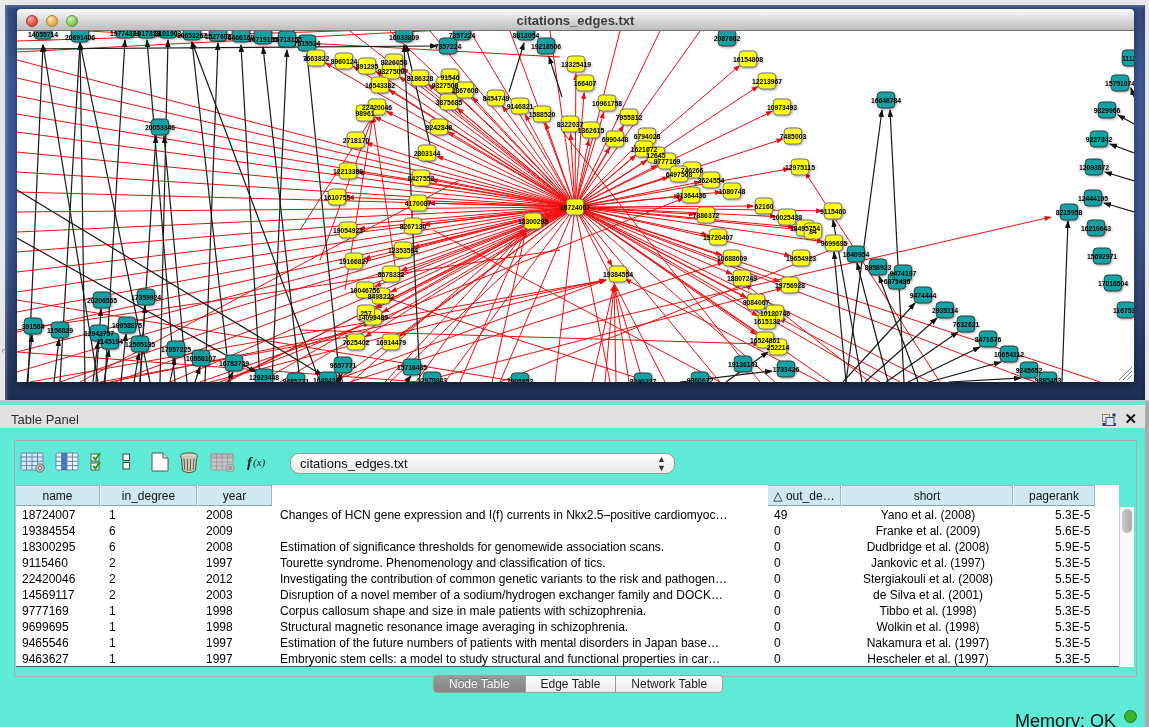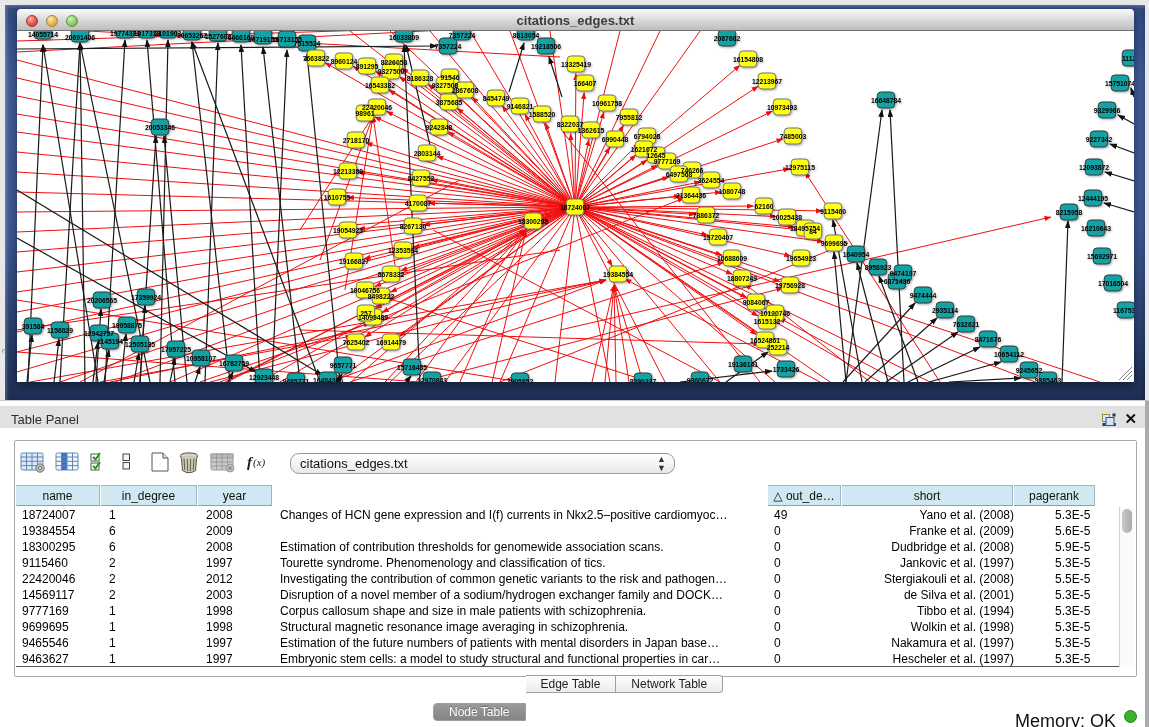--- a/index.html
+++ b/index.html
@@ -5,42 +5,42 @@
 #app { position:relative; width:1149px; height:727px; background:#e8e8e8; }
 #desk { position:absolute; left:5px; top:5px; width:1140px; height:395px; background:linear-gradient(#31497f 0%, #405c99 18%, #3e5a96 55%, #2b4170 82%, #1d2e55 100%); box-shadow:inset 2px 2px 3px rgba(255,255,255,0.22), inset -2px 0 3px rgba(0,0,0,0.18); }
 #win { position:absolute; left:12px; top:4px; width:1117px; height:373px; border-radius:4px 4px 0 0; box-shadow:0 3px 10px rgba(0,0,0,0.45); }
 #titlebar { position:absolute; left:0; top:0; width:1117px; height:22px; border-radius:4px 4px 0 0; background:linear-gradient(#fbfbfb, #d8d8d8 55%, #bdbdbd 100%); border-bottom:1px solid #6f6f6f; }
 #title { position:absolute; width:100%; text-align:center; top:4px; font-size:13px; font-weight:bold; color:#3c3c3c; }
 .tl { position:absolute; top:6px; width:12px; height:12px; border-radius:50%; }
 #tlr { left:9px; background:radial-gradient(circle at 35% 30%, #ffb0a8, #e5544a 55%, #b33a32); border:1px solid #9d3530; }
 #tly { left:29px; background:radial-gradient(circle at 35% 30%, #ffe9b0, #edb34f 55%, #c08b2f); border:1px solid #a8872f; }
 #tlg { left:49px; background:radial-gradient(circle at 35% 30%, #d2f5c0, #8ccc62 55%, #5da23a); border:1px solid #5f9938; }
 #canvas { position:absolute; left:0; top:22px; width:1117px; height:351px; background:#fff; overflow:hidden; }
-#panel { position:absolute; left:0; top:400px; width:1149px; height:327px; background:#ffffff; border-top:1px solid #c8c8c8; }
+#panel { position:absolute; left:0; top:400px; width:1149px; height:327px; background:#5eead4; border-top:1px solid #c8c8c8; }
 #ptitle { position:absolute; left:11px; top:11px; font-size:13px; color:#2d2d2d; }
 #pbox { position:absolute; left:14px; top:39px; width:1123px; height:237px; border:1px solid #a9a9a9; border-radius:2px; }
 #combo { position:absolute; left:290px; top:52px; width:385px; height:21px; background:linear-gradient(#ffffff,#f2f2f2 60%,#e8e8e8); border:1px solid #9a9a9a; border-radius:9px; font-size:13px; color:#111; line-height:19px; padding-left:9px; }
 #combo .st { position:absolute; right:8px; top:1px; font-size:9px; color:#333; line-height:9px; }
 #thead { position:absolute; left:16px; top:84px; width:1103px; height:22px; background:#fff; font-size:12px; color:#111;padding-left:48px; }
 #thead .h { position:absolute; top:0; height:21px; background:#cfe8f2; border-right:1px solid #9fb6bf; border-top:1px solid #9fb6bf; border-bottom:1px solid #8aa3ad; text-align:center; line-height:21px; }
 #tbody { position:absolute; left:16px; top:106px; width:1103px; height:160px; background:#fff; font-size:12px; color:#000; border-bottom:1px solid #555; }
 .row { position:relative; height:16px; line-height:16px; white-space:nowrap; }
 .row div { position:absolute; overflow:hidden; }
 .c0 { left:6px; width:90px; }
 .c1 { left:93px; width:90px; }
 .c2 { left:190px; width:70px; }
 .c3 { left:264px; width:492px; }
 .c4 { left:758px; width:70px; }
-.c5 { left:826px; width:172px; text-align:right; }
+.c5 { left:826px; width:172px; text-align:center; }
 .c6 { left:1039px; width:90px; }
 #vsb { position:absolute; left:1119px; top:106px; width:15px; height:160px; background:#fafafa; border-left:1px solid #d0d0d0; }
 #vsb .thumb { position:absolute; left:2px; top:2px; width:10px; height:24px; background:linear-gradient(90deg,#c9c9c9,#ababab); border-radius:5px; }
 #tabs { position:absolute; left:433px; top:274px; height:18px; font-size:12px; }
 .tab { float:left; height:18px; line-height:17px; padding:0 15px; background:linear-gradient(#fdfdfd,#ececec); border:1px solid #9e9e9e; border-left:none; color:#222; }
-.tab.first { border-left:1px solid #9e9e9e; border-radius:4px 0 0 4px;margin-top:28px; }
+.tab.first { border-left:1px solid #9e9e9e; border-radius:4px 0 0 4px; }
 .tab.last { border-radius:0 4px 4px 0; }
 .tab.sel { background:linear-gradient(#9a9a9a,#858585); color:#fff; text-shadow:0 -1px 0 rgba(0,0,0,0.3); }
 #mem { position:absolute; right:33px; top:310px; font-size:18px; color:#111; }
 #memdot { position:absolute; right:12px; top:309px; width:13px; height:13px; border-radius:50%; background:#3cb32d; border:1px solid #2c7a22; }
 #flo { position:absolute; right:33px; top:12px; width:14px; height:13px; }
 #clo { position:absolute; right:12px; top:9px; font-size:15px; font-weight:bold; color:#111; }
 #rline { position:absolute; left:1145px; top:0; width:4px; height:327px; background:#ababab; }
 </style></head>
 <body>
 <div id="app">
@@ -654,21 +654,21 @@
           <div class="c1">6</div>
           <div class="c2">2009</div>
           <div class="c4">0</div>
           <div class="c5">Franke et al. (2009)</div>
           <div class="c6">5.6E-5</div>
         </div>
 <div class="row">
           <div class="c0">18300295</div>
           <div class="c1">6</div>
           <div class="c2">2008</div>
-          <div class="c3">Estimation of contribution thresholds for genomewide association scans.</div>
+          <div class="c3">Estimation of significance thresholds for genomewide association scans.</div>
           <div class="c4">0</div>
           <div class="c5">Dudbridge et al. (2008)</div>
           <div class="c6">5.9E-5</div>
         </div>
 <div class="row">
           <div class="c0">9115460</div>
           <div class="c1">2</div>
           <div class="c2">1997</div>
           <div class="c3">Tourette syndrome. Phenomenology and classification of tics.</div>
           <div class="c4">0</div>
@@ -692,21 +692,21 @@
           <div class="c4">0</div>
           <div class="c5">de Silva et al. (2001)</div>
           <div class="c6">5.3E-5</div>
         </div>
 <div class="row">
           <div class="c0">9777169</div>
           <div class="c1">1</div>
           <div class="c2">1998</div>
           <div class="c3">Corpus callosum shape and size in male patients with schizophrenia.</div>
           <div class="c4">0</div>
-          <div class="c5">Tibbo et al. (1994)</div>
+          <div class="c5">Tibbo et al. (1998)</div>
           <div class="c6">5.3E-5</div>
         </div>
 <div class="row">
           <div class="c0">9699695</div>
           <div class="c1">1</div>
           <div class="c2">1998</div>
           <div class="c3">Structural magnetic resonance image averaging in schizophrenia.</div>
           <div class="c4">0</div>
           <div class="c5">Wolkin et al. (1998)</div>
           <div class="c6">5.3E-5</div>

